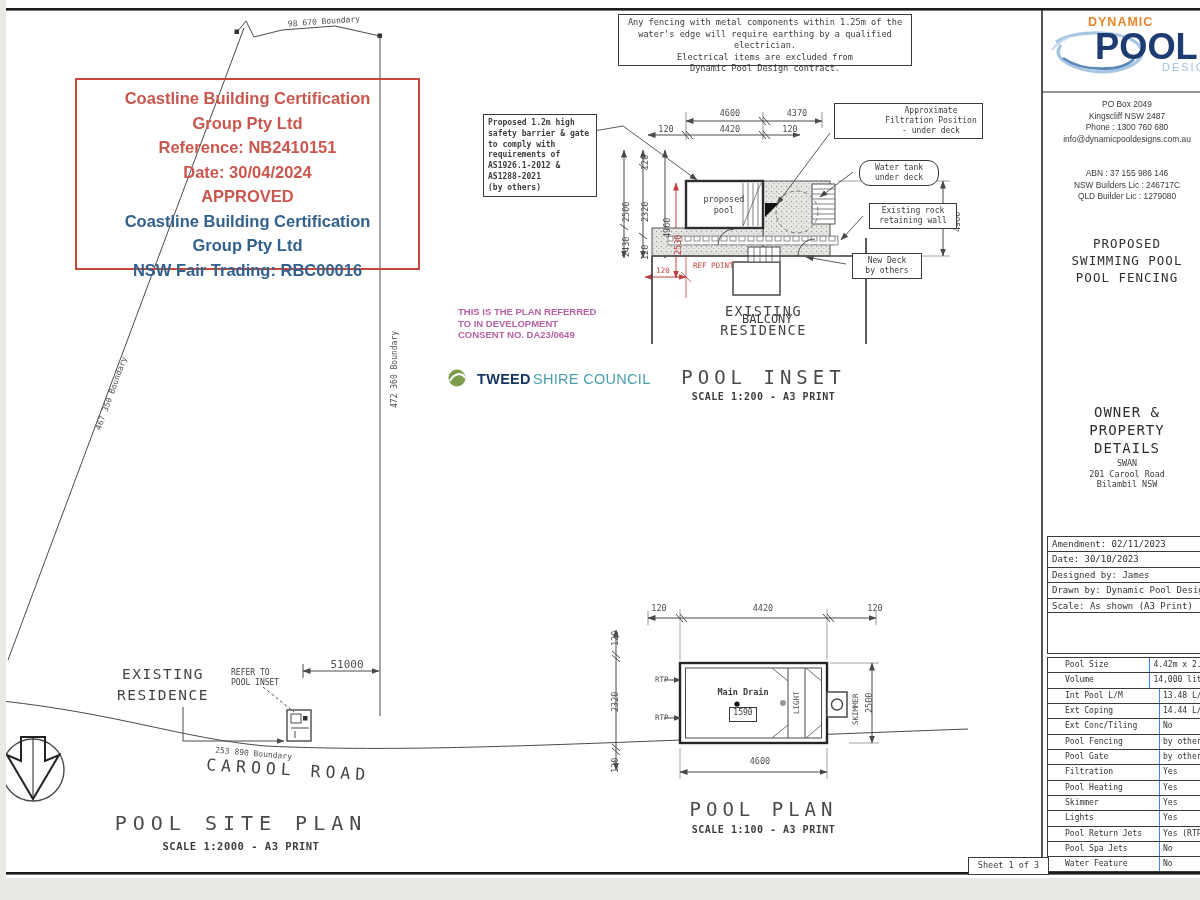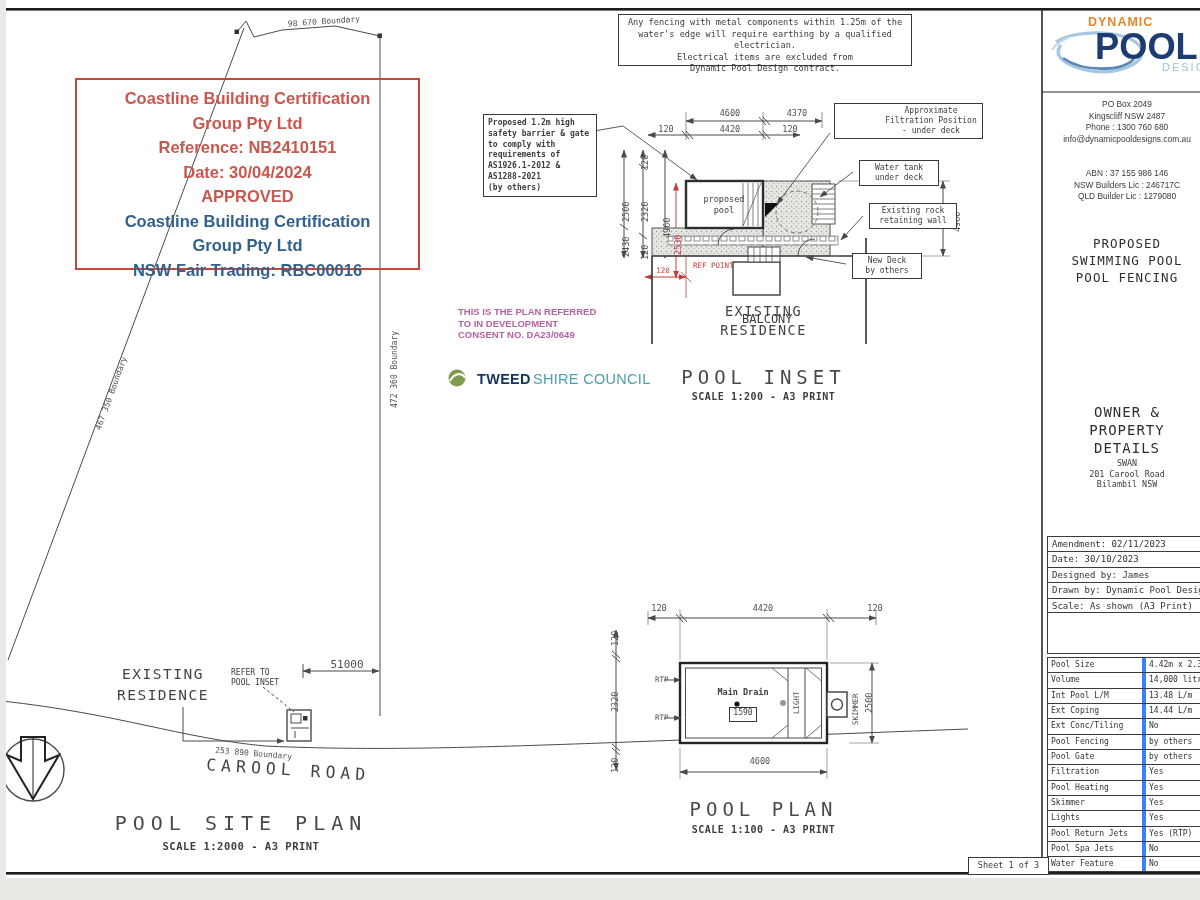--- a/index.html
+++ b/index.html
@@ -12,21 +12,21 @@
   .rot{transform-origin:0 0;transform:rotate(-90deg);white-space:nowrap;}
   .dim{font-size:8.5px;color:#4f4f4f;}
   .red{color:#c04040;}
   .box{position:absolute;border:1.4px solid #3a3a3a;background:#fff;}
   .callout{font-size:8px;line-height:10px;padding:2px 3px;text-align:center;}
   .stamp{position:absolute;left:69px;top:78px;width:345px;height:192px;border:2.6px solid #c8473b;background:transparent;text-align:center;padding-top:6px;box-sizing:border-box;font-family:"Liberation Sans",sans-serif;}
   .stampRed{font-size:16.5px;font-weight:600;color:#c9574e;line-height:24.5px;white-space:pre-line;}
   .stampBlue{font-size:16.5px;font-weight:700;color:#33618e;line-height:24.5px;white-space:pre-line;}
   .tblRow{box-sizing:border-box;border:1px solid #3a3a3a;border-bottom:none;font-size:9px;color:#333;padding:2px 0 0 4px;height:15.4px;overflow:hidden;white-space:nowrap;}
   .specRow{display:flex;box-sizing:border-box;height:15.35px;border:1px solid #3a3a3a;border-bottom:none;font-size:8px;color:#333;overflow:hidden;white-space:nowrap;}
-  .specRow .k{width:98px;border-right:4px solid #3b82f6;padding:2px 0 0 3px;box-sizing:border-box;}
+  .specRow .k{width:98px;border-right:1px solid #3b82f6;padding:2px 0 0 3px;box-sizing:border-box;margin-left:14px;}
   .specRow .v{flex:1;padding:2px 0 0 3px;}
   .sans{font-family:"Liberation Sans",sans-serif;}
 </style>
 </head>
 <body>
 
 <div id="wrap">
 <div id="sheet">
 
 <svg width="1200" height="900" viewBox="0 0 1200 900">
@@ -267,21 +267,21 @@
 <span class="t dim rot red" style="left:667px;top:255px;">2530</span>
 <span class="t dim red" style="left:645px;top:266px;width:24px;text-align:center;font-size:7.5px;">120</span>
 <span class="t red" style="left:687px;top:261px;font-size:7.5px;">REF POINT</span>
 <span class="t c" style="left:692px;top:194px;width:52px;font-size:8.5px;line-height:11px;">proposed
 pool</span>
 <span class="t" style="left:736px;top:276px;font-size:12px;margin-top:36px;">BALCONY</span>
 <span class="t dim rot" style="left:946px;top:232px;">4960</span>
 <div class="box callout t" style="left:828px;top:103px;width:96px;padding-left:48px;">Approximate
 Filtration Position
 - under deck</div>
-<div class="box callout t" style="left:853px;top:160px;width:72px;">Water tank
+<div class="box callout t" style="left:853px;top:160px;width:72px;border-radius:11px;">Water tank
 under deck</div>
 <div class="box callout t" style="left:863px;top:203px;width:80px;">Existing rock
 retaining wall</div>
 <div class="box callout t" style="left:846px;top:253px;width:62px;">New Deck
 by others</div>
 <span class="t c" style="left:705px;top:302px;width:105px;font-size:13.5px;letter-spacing:1.5px;line-height:19px;color:#444;">EXISTING
 RESIDENCE</span>
 <span class="t c" style="left:660px;top:366px;width:195px;font-size:19px;letter-spacing:5px;color:#4a4a4a;">POOL INSET</span>
 <span class="t c" style="left:660px;top:391px;width:195px;font-size:10px;font-weight:bold;letter-spacing:0.5px;">SCALE 1:200 - A3 PRINT</span>
 

